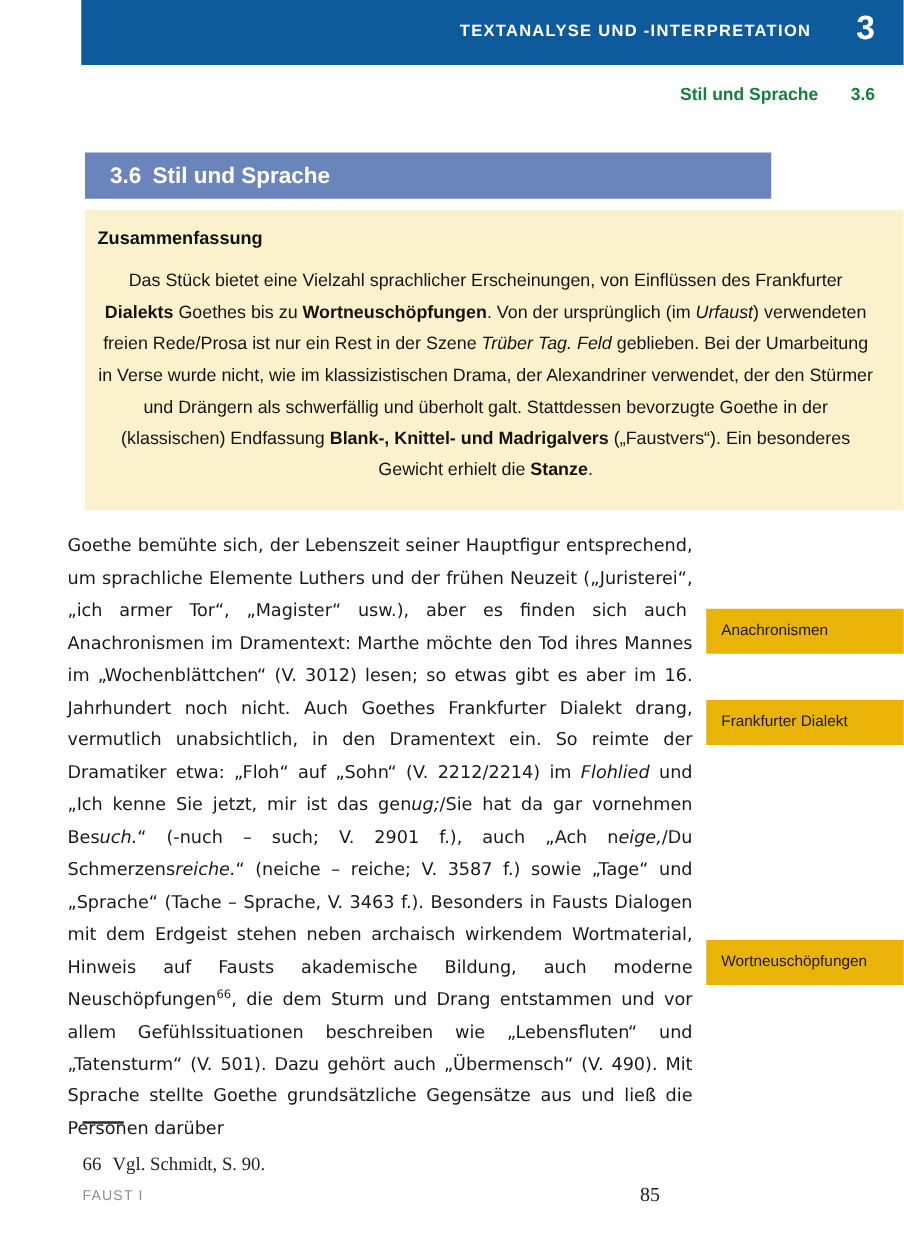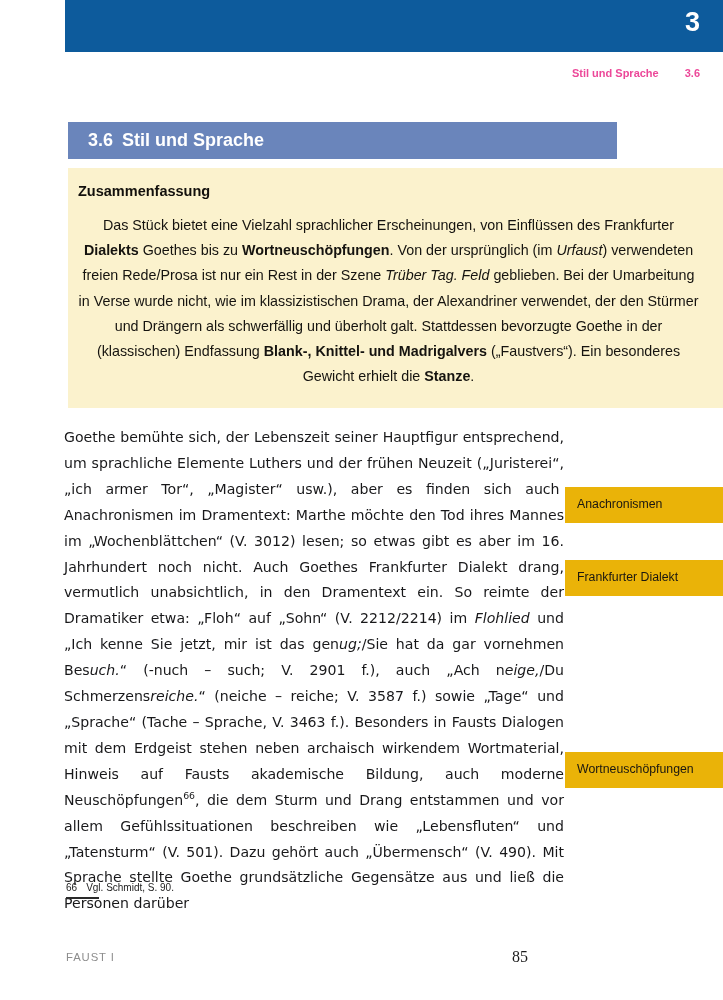--- a/index.html
+++ b/index.html
@@ -49,23 +49,23 @@
   }
 
   
   .subhead {
     position: absolute;
     right: 23px;
     top: 67px;
     text-align: left;
     white-space: nowrap;
     font-family: "Liberation Sans", sans-serif;
-    font-size: 11px;
-    font-weight: bold;
-    color: #ec4899;
+    font-size: 14px;
+    font-weight: bold;
+    color: #15803d;
   }
   .subhead .sh-label { margin-right: 26px; }
 
   
   .section-bar {
     position: absolute;
     left: 68px;
     top: 122px;
     width: 549px;
     height: 37px;
@@ -109,21 +109,21 @@
     color: #15130f;
     margin: 0;
     text-align: center;
   }
   .summary-box b { font-weight: bold; }
   .summary-box i { font-style: italic; }
 
   
   .body-col {
     position: absolute;
-    left: 64px;
+    left: 54px;
     top: 425px;
     width: 500px;
     font-family: "DejaVu Sans", sans-serif;
     font-size: 14.1px;
     line-height: 25.9px;
     color: #18181a;
     text-align: justify;
     text-justify: inter-word;
   }
   .body-col p { margin: 0; }
@@ -156,23 +156,23 @@
     position: absolute;
     left: 66px;
     top: 897px;
     width: 33px;
     height: 2px;
     background: #2a2a2a;
   }
   .footnote {
     position: absolute;
     left: 66px;
-    top: 882px;
-    font-family: Liberation Sans, sans-serif;
-    font-size: 10px;
+    top: 924px;
+    font-family: Liberation Serif, serif;
+    font-size: 15px;
     color: #222222;
     white-space: nowrap;
   }
   .footnote .fn-num { margin-right: 9px; }
 
   
   .footer-title {
     position: absolute;
     left: 66px;
     top: 951px;
@@ -187,20 +187,21 @@
     top: 948px;
     font-family: Liberation Serif, serif;
     font-size: 16px;
     color: #1c1c1c;
   }
 </style>
 </head>
 <body>
 
 <div class="header-bar">
+  <div class="chapter-title">TEXTANALYSE UND -INTERPRETATION</div>
   <div class="chapter-number">3</div>
 </div>
 
 <div class="subhead">
   <span class="sh-label">Stil und Sprache</span><span class="sh-num">3.6</span>
 </div>
 
 <div class="section-bar">
   <div class="sec-text">
     <span class="sec-num">3.6</span><span>Stil und Sprache</span>

